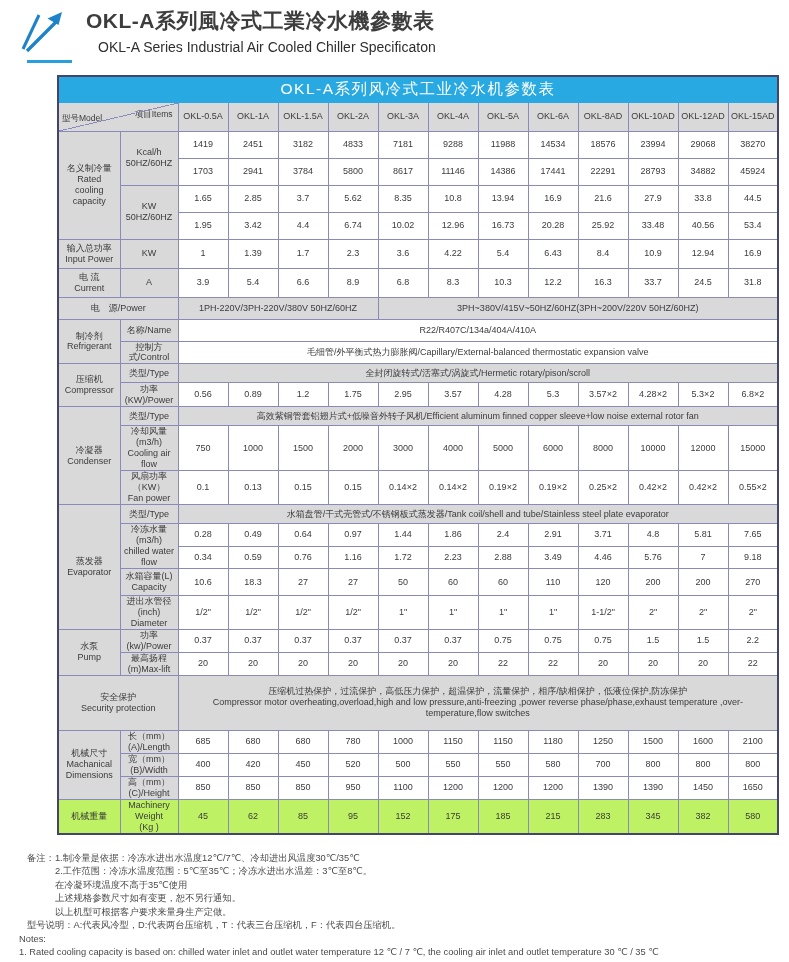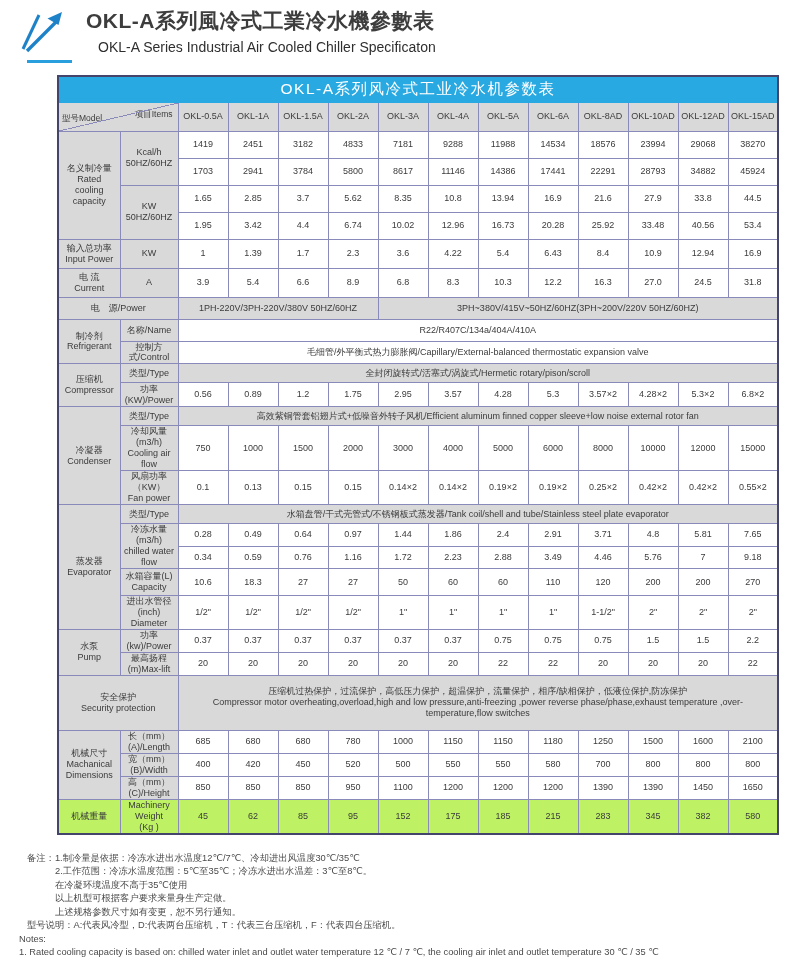--- a/index.html
+++ b/index.html
@@ -192,21 +192,21 @@
         <td class="lbl">A</td>
         <td class="num">3.9</td>
         <td class="num">5.4</td>
         <td class="num">6.6</td>
         <td class="num">8.9</td>
         <td class="num">6.8</td>
         <td class="num">8.3</td>
         <td class="num">10.3</td>
         <td class="num">12.2</td>
         <td class="num">16.3</td>
-        <td class="num">27.0</td>
+        <td class="num">33.7</td>
         <td class="num">24.5</td>
         <td class="num">31.8</td>
       </tr>
       <tr style="height: 22px;">
         <td colspan="2" class="lbl">电　源/Power</td>
         <td colspan="4" class="gray">1PH-220V/3PH-220V/380V 50HZ/60HZ</td>
         <td colspan="8" class="gray">3PH~380V/415V~50HZ/60HZ(3PH~200V/220V  50HZ/60HZ)</td>
       </tr>
       <tr style="height: 22px;">
         <td rowspan="2" class="lbl">制冷剂
@@ -448,19 +448,19 @@
         <td class="num">382</td>
         <td class="num">580</td>
       </tr>
     </tbody>
 </table>
 
 <div class="notes">
     <div class="zh0">备注：1.制冷量是依据：冷冻水进出水温度12℃/7℃、冷却进出风温度30℃/35℃</div>
     <div class="zh1">2.工作范围：冷冻水温度范围：5℃至35℃；冷冻水进出水温差：3℃至8℃。</div>
     <div class="zh1">在冷凝环境温度不高于35℃使用</div>
+    <div class="zh1">上述规格参数尺寸如有变更，恕不另行通知。</div>
     <div class="zh1">以上机型可根据客户要求来量身生产定做。</div>
-    <div class="zh1">上述规格参数尺寸如有变更，恕不另行通知。</div>
     <div class="zh0">型号说明：A:代表风冷型，D:代表两台压缩机，T：代表三台压缩机，F：代表四台压缩机。</div>
     <div class="en0">Notes:</div>
     <div class="en0">1. Rated cooling capacity is based on: chilled water inlet and outlet water temperature 12 ℃ / 7 ℃, the cooling air inlet and outlet temperature 30 ℃ / 35 ℃</div>
     <div class="en0">2. Scope of work: chilled water temperature range: 5 ℃ to 35 ℃; chilled water inlet and outlet temperature difference: 3 ℃ to 8 ℃.</div>
   </div>
 
 </body></html>

